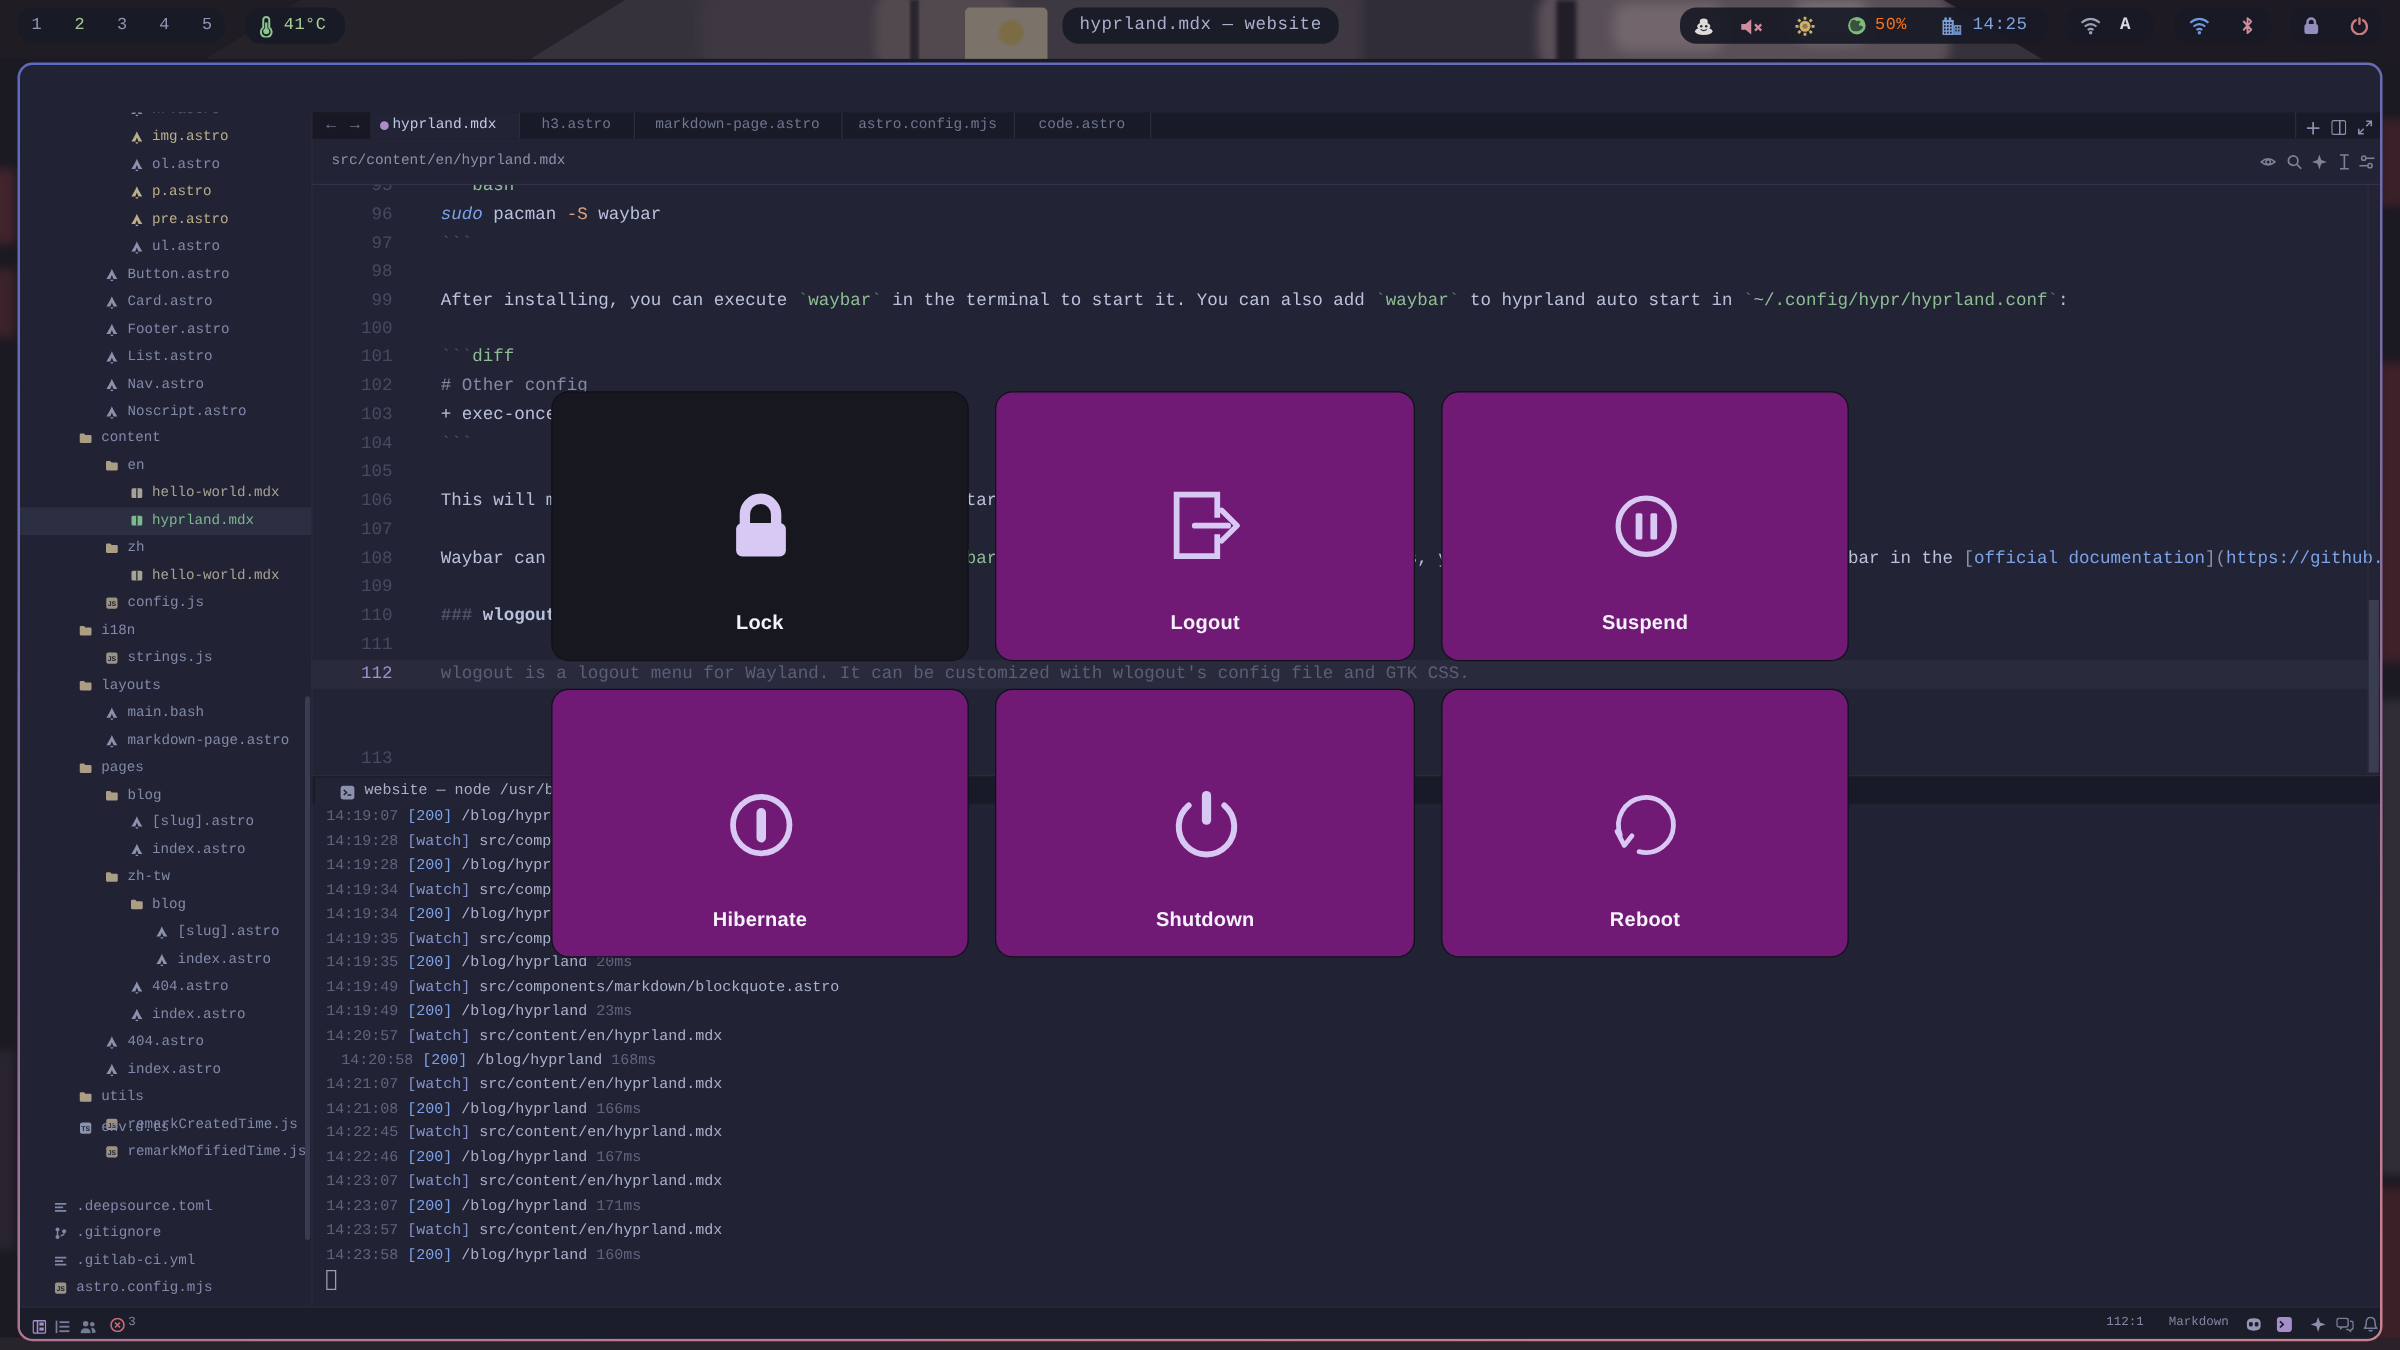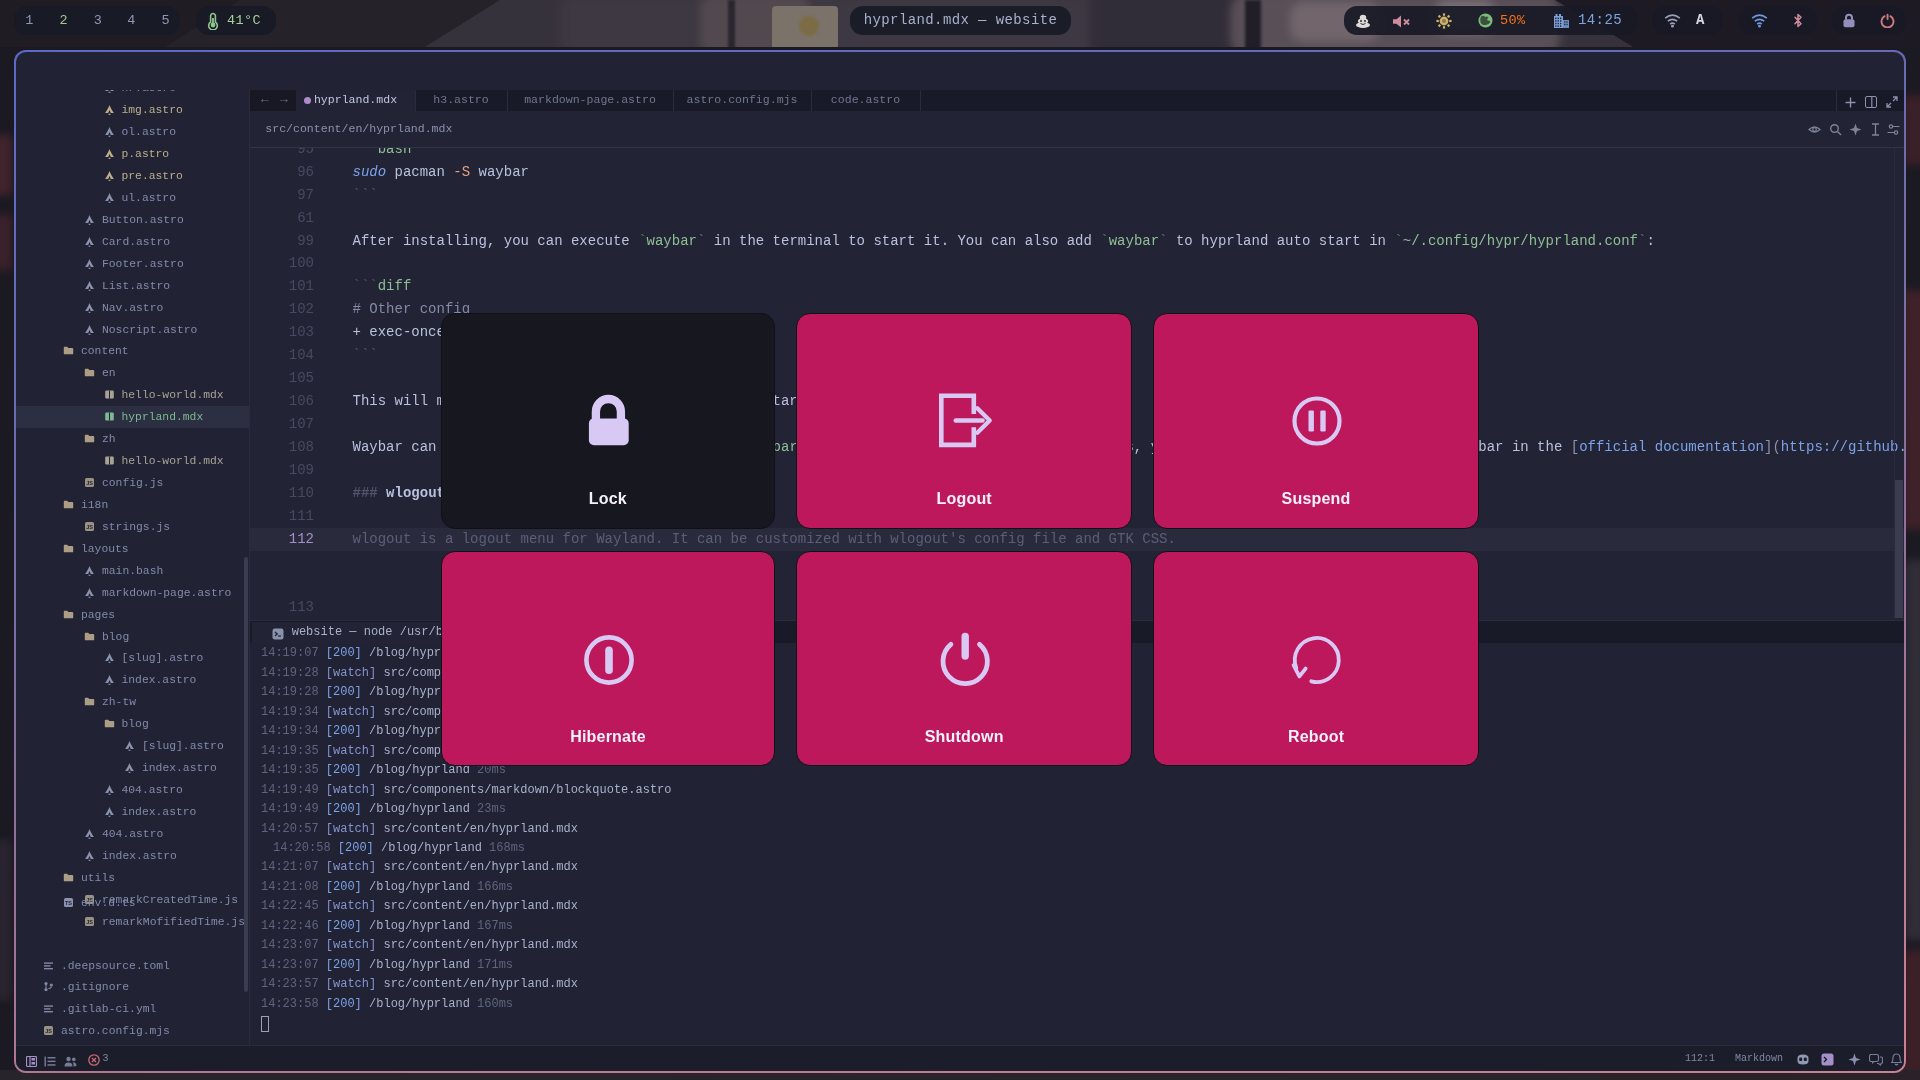--- a/index.html
+++ b/index.html
@@ -38,21 +38,21 @@
 
 .cl{position:absolute;height:22.95px;line-height:22.95px;font-size:14px;white-space:pre}
 .lnum{position:absolute;width:65px;text-align:right;color:#464b62}
 .ct{color:#b9c1dd}.cdim{color:#50546b}.cg{color:#8ebf94}.cgd{color:#5d7a63}
 .cb{color:#7ca2e8}.cbi{color:#7ca2e8;font-style:italic}.cp{color:#e2a17e}
 .cgh{color:#5b5f76}.cbr{color:#8b92ad}.ccm{color:#848aa5}.cbold{font-weight:bold}
 
 .tl{position:absolute;height:19.46px;line-height:19.46px;font-size:12px;white-space:pre;color:#a9b0cb}
 .tts{color:#5f647e}.t200{color:#7ca2e8}.twat{color:#8593cf}.tms{color:#5f647e}
 
-.card{position:absolute;border-radius:14px;background:#be185d;border:1px solid #101018}
+.card{position:absolute;border-radius:14px;background:#701a75;border:1px solid #101018}
 .card.focus{background:#17171f}
 .clabel{position:absolute;width:100%;text-align:center;font-family:"Liberation Sans",sans-serif;
  font-weight:bold;font-size:16px;color:#f4f1fa;letter-spacing:0.2px}
 </style></head>
 <body>
 
 <div id="wall">
  <div class="abs" style="left:0;top:0;width:1920px;height:58px;background:#4f4952"></div>
  <div class="abs" style="left:-80px;top:0;width:580px;height:58px;background:#322d35;transform:skewX(-58deg);transform-origin:top left"></div>
  <div class="abs" style="left:-120px;top:0;width:360px;height:58px;background:#282329;transform:skewX(-58deg);transform-origin:top left"></div>
@@ -418,21 +418,21 @@
 </div>
 
 <div id="codearea">
 <div class="abs" style="left:0;top:380.35px;width:1654.5px;height:22.95px;background:#292b3d"></div>
 <div class="cl" style="left:0;top:-9.8px;width:65px"><span class="lnum" style="left:0;">95</span></div>
 <div class="cl" style="left:103.5px;top:-9.8px"><span class="cdim">```</span><span class="cg">bash</span></div>
 <div class="cl" style="left:0;top:13.15px;width:65px"><span class="lnum" style="left:0;">96</span></div>
 <div class="cl" style="left:103.5px;top:13.15px"><span class="cbi">sudo</span><span class="ct"> pacman </span><span class="cp">-S</span><span class="ct"> waybar</span></div>
 <div class="cl" style="left:0;top:36.1px;width:65px"><span class="lnum" style="left:0;">97</span></div>
 <div class="cl" style="left:103.5px;top:36.1px"><span class="cdim">```</span></div>
-<div class="cl" style="left:0;top:59.05px;width:65px"><span class="lnum" style="left:0;">61</span></div>
+<div class="cl" style="left:0;top:59.05px;width:65px"><span class="lnum" style="left:0;">98</span></div>
 <div class="cl" style="left:0;top:82.0px;width:65px"><span class="lnum" style="left:0;">99</span></div>
 <div class="cl" style="left:103.5px;top:82.0px"><span class="ct">After installing, you can execute </span><span class="cgd">`</span><span class="cg">waybar</span><span class="cgd">`</span><span class="ct"> in the terminal to start it. You can also add </span><span class="cgd">`</span><span class="cg">waybar</span><span class="cgd">`</span><span class="ct"> to hyprland auto start in </span><span class="cgd">`</span><span class="cg">~/.config/hypr/hyprland.conf</span><span class="cgd">`</span><span class="ct">:</span></div>
 <div class="cl" style="left:0;top:104.95px;width:65px"><span class="lnum" style="left:0;">100</span></div>
 <div class="cl" style="left:0;top:127.9px;width:65px"><span class="lnum" style="left:0;">101</span></div>
 <div class="cl" style="left:103.5px;top:127.9px"><span class="cdim">```</span><span class="cg">diff</span></div>
 <div class="cl" style="left:0;top:150.85px;width:65px"><span class="lnum" style="left:0;">102</span></div>
 <div class="cl" style="left:103.5px;top:150.85px"><span class="ccm"># Other config</span></div>
 <div class="cl" style="left:0;top:173.8px;width:65px"><span class="lnum" style="left:0;">103</span></div>
 <div class="cl" style="left:103.5px;top:173.8px"><span class="ct">+ exec-once = waybar &amp;</span></div>
 <div class="cl" style="left:0;top:196.75px;width:65px"><span class="lnum" style="left:0;">104</span></div>

